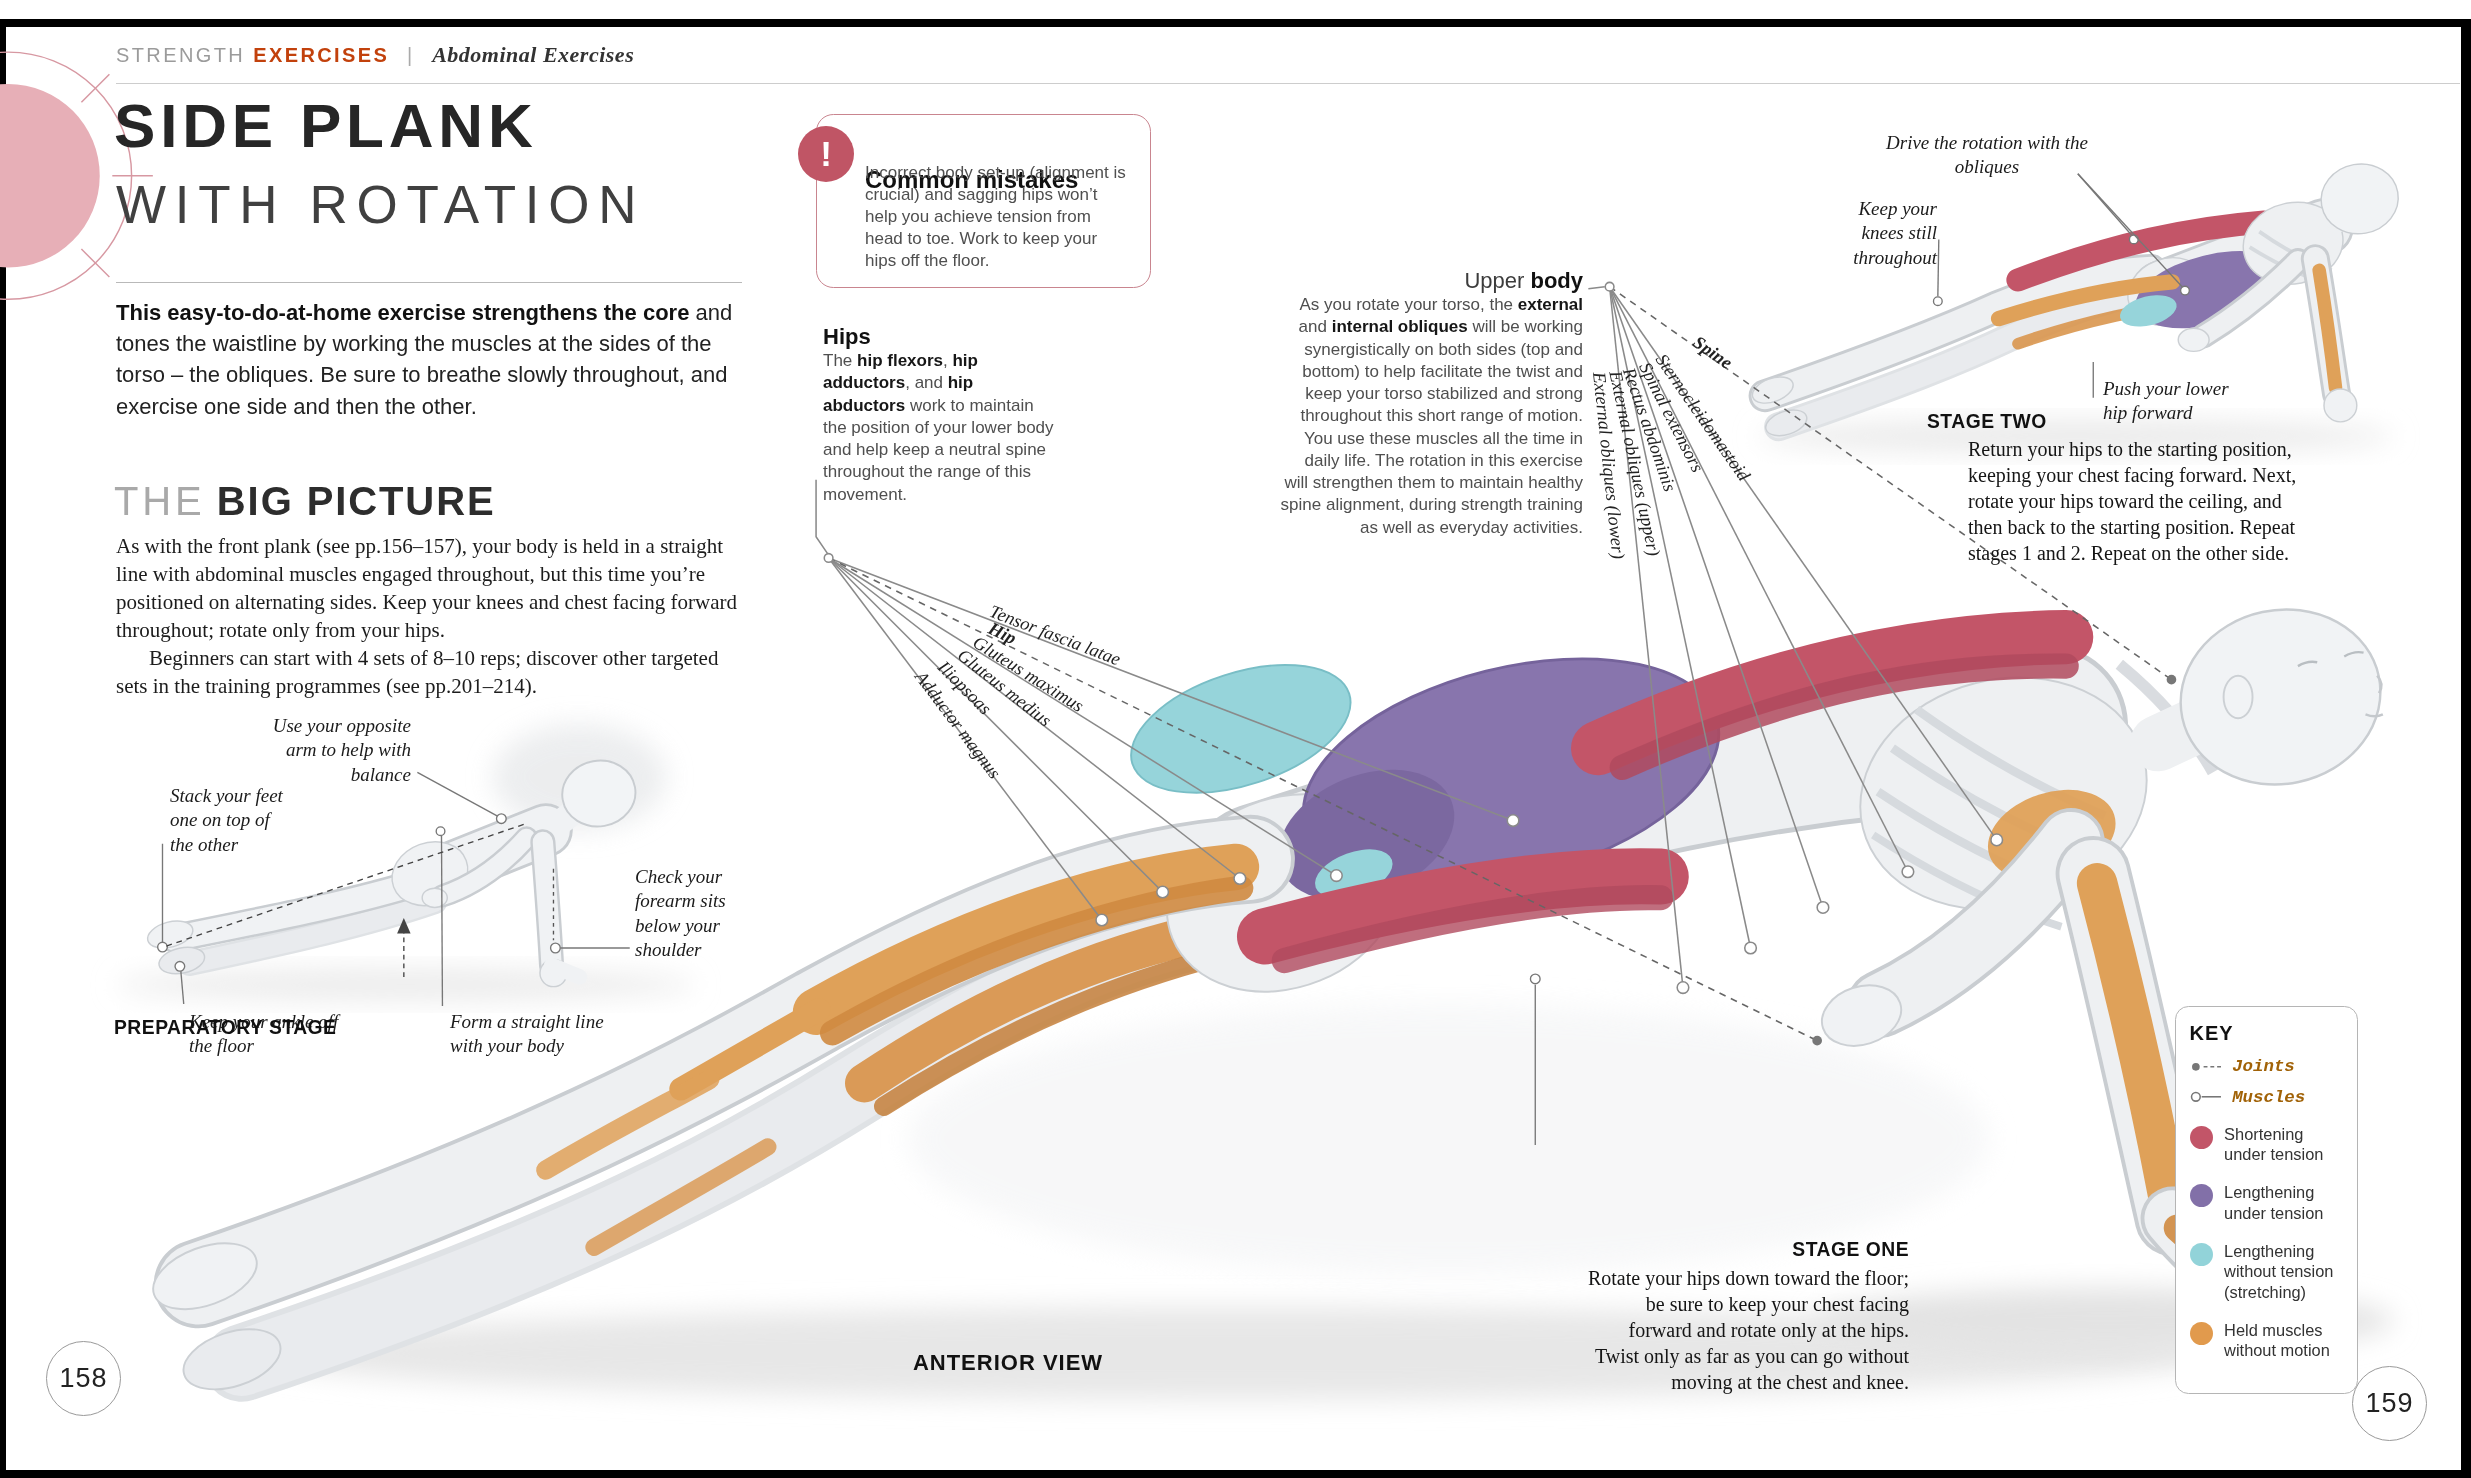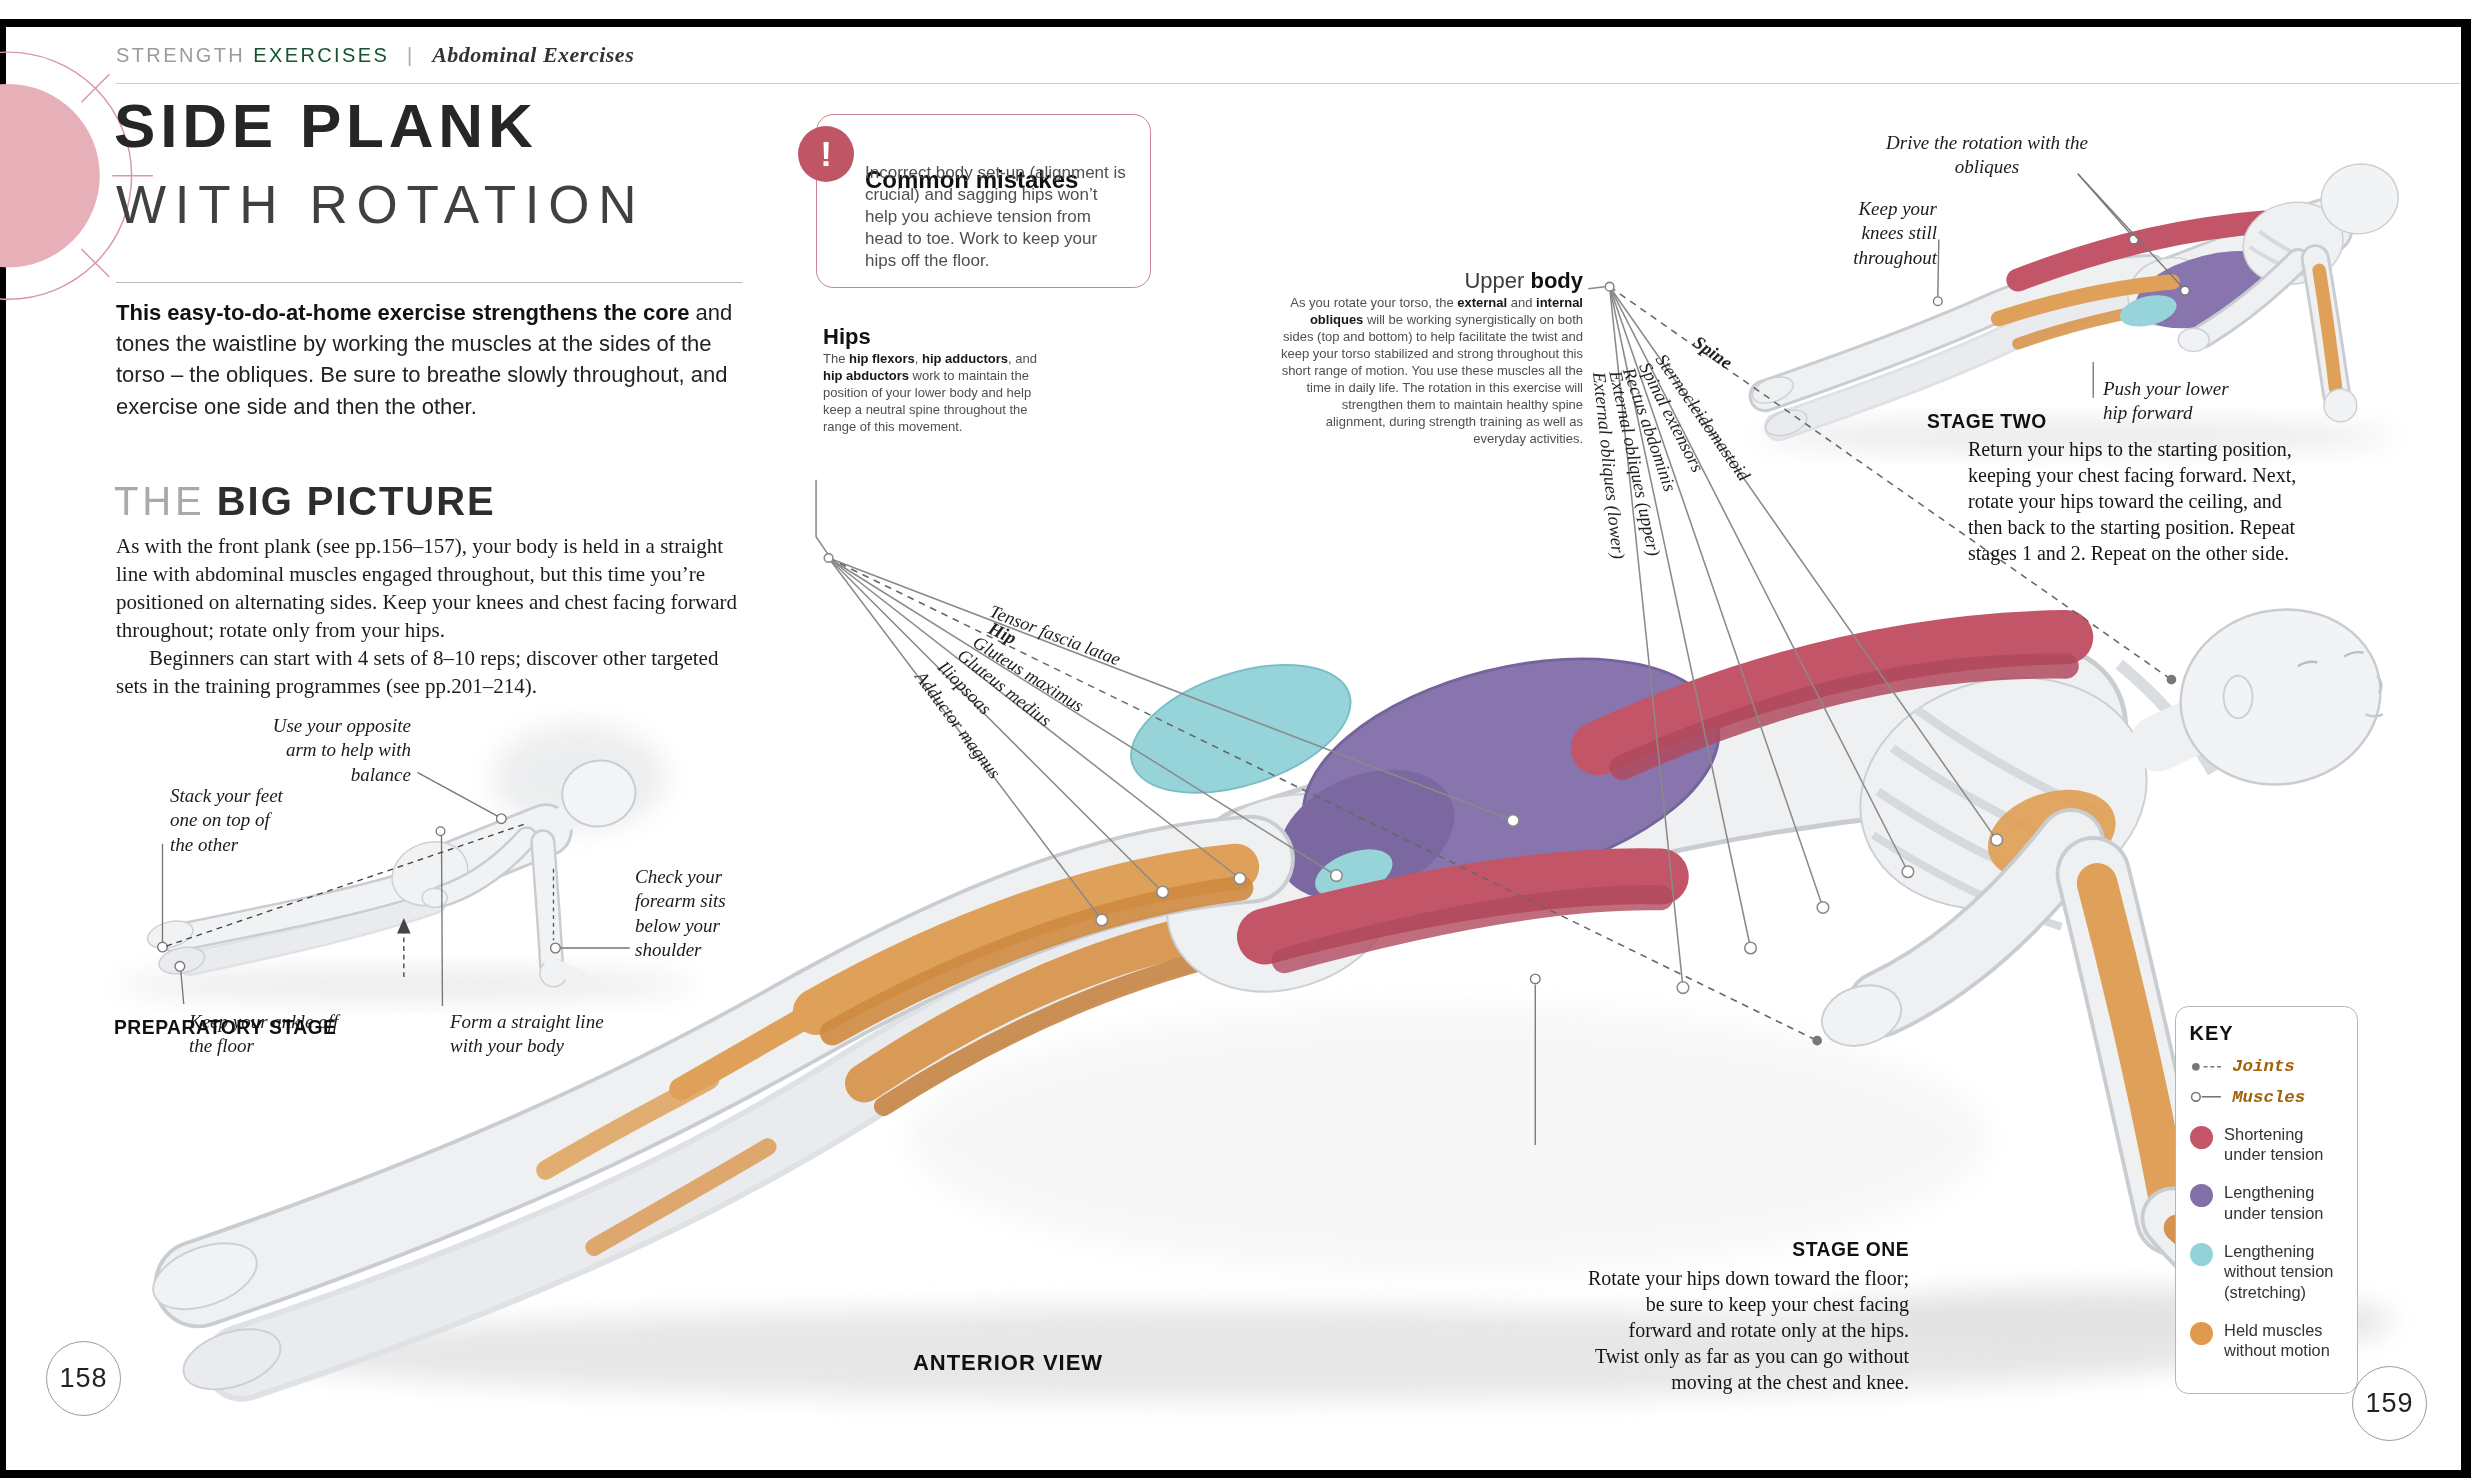--- a/index.html
+++ b/index.html
@@ -4,21 +4,21 @@
 <style>
   html,body{margin:0;padding:0;background:#222;}
   .page{position:relative;width:2472px;height:1478px;background:#fff;overflow:hidden;
         font-family:"Liberation Sans",sans-serif;color:#1a1a1a;margin:0 auto;}
   .abs{position:absolute;}
   
   .frame{position:absolute;background:#000;}
   
   .kicker{font-size:20px;letter-spacing:2.4px;}
   .kicker .lt{color:#9b9b9b;font-weight:400;}
-  .kicker .bd{color:#14532d;font-weight:400;}
+  .kicker .bd{color:#c2410c;font-weight:700;}
   .kicker .sep{color:#aaa;font-weight:300;padding:0 9.7px;}
   .kicker .sect{font-family:"Liberation Serif",serif;font-style:italic;font-weight:700;
                 font-size:22px;letter-spacing:0.5px;color:#333;}
   .rule{background:#cdcdcd;height:1px;}
   
   .title1{font-size:62px;font-weight:600;letter-spacing:4.8px;color:#262626;line-height:1;}
   .title2{font-size:53px;font-weight:100;letter-spacing:8.7px;color:#404040;line-height:1;}
   .bp-head{font-size:40px;line-height:1;}
   .bp-head .lt{color:#a9a9a9;font-weight:300;letter-spacing:3.9px;}
   .bp-head .bd{color:#2d2d2d;font-weight:600;letter-spacing:1.9px;}
@@ -31,21 +31,21 @@
   
   .cm-box{border:1.9px solid #c9858f;border-radius:17.4px;background:#fff;}
   .cm-icon{width:56px;height:56px;border-radius:50%;background:#c05565;color:#fff;
            display:flex;align-items:center;justify-content:center;
            font-size:35px;font-weight:700;}
   .cm-title{font-size:24px;font-weight:700;color:#111;margin-top:39px;}
   .cm-body{font-size:17px;line-height:1.3;color:#4f4f4f;}
   
   .sec-h{font-size:22px;font-weight:700;color:#111;}
   .sec-h .lt{font-weight:400;color:#3c3c3c;}
-  .sec-body{font-size:13px;line-height:1.31;color:#4f4f4f;}
+  .sec-body{font-size:17px;line-height:1.31;color:#4f4f4f;}
   .sec-body b{color:#161616;}
   .t-right{text-align:right;}
   .t-center{text-align:center;}
   
   .stage-h{font-size:19.3px;font-weight:700;letter-spacing:0.5px;color:#111;}
   .stage-body{font-family:"Liberation Serif",serif;font-size:20px;line-height:1.3;color:#151515;}
   
   .annot{font-family:"Liberation Serif",serif;font-style:italic;font-size:19px;
          line-height:1.28;color:#1b1b1b;}
   

